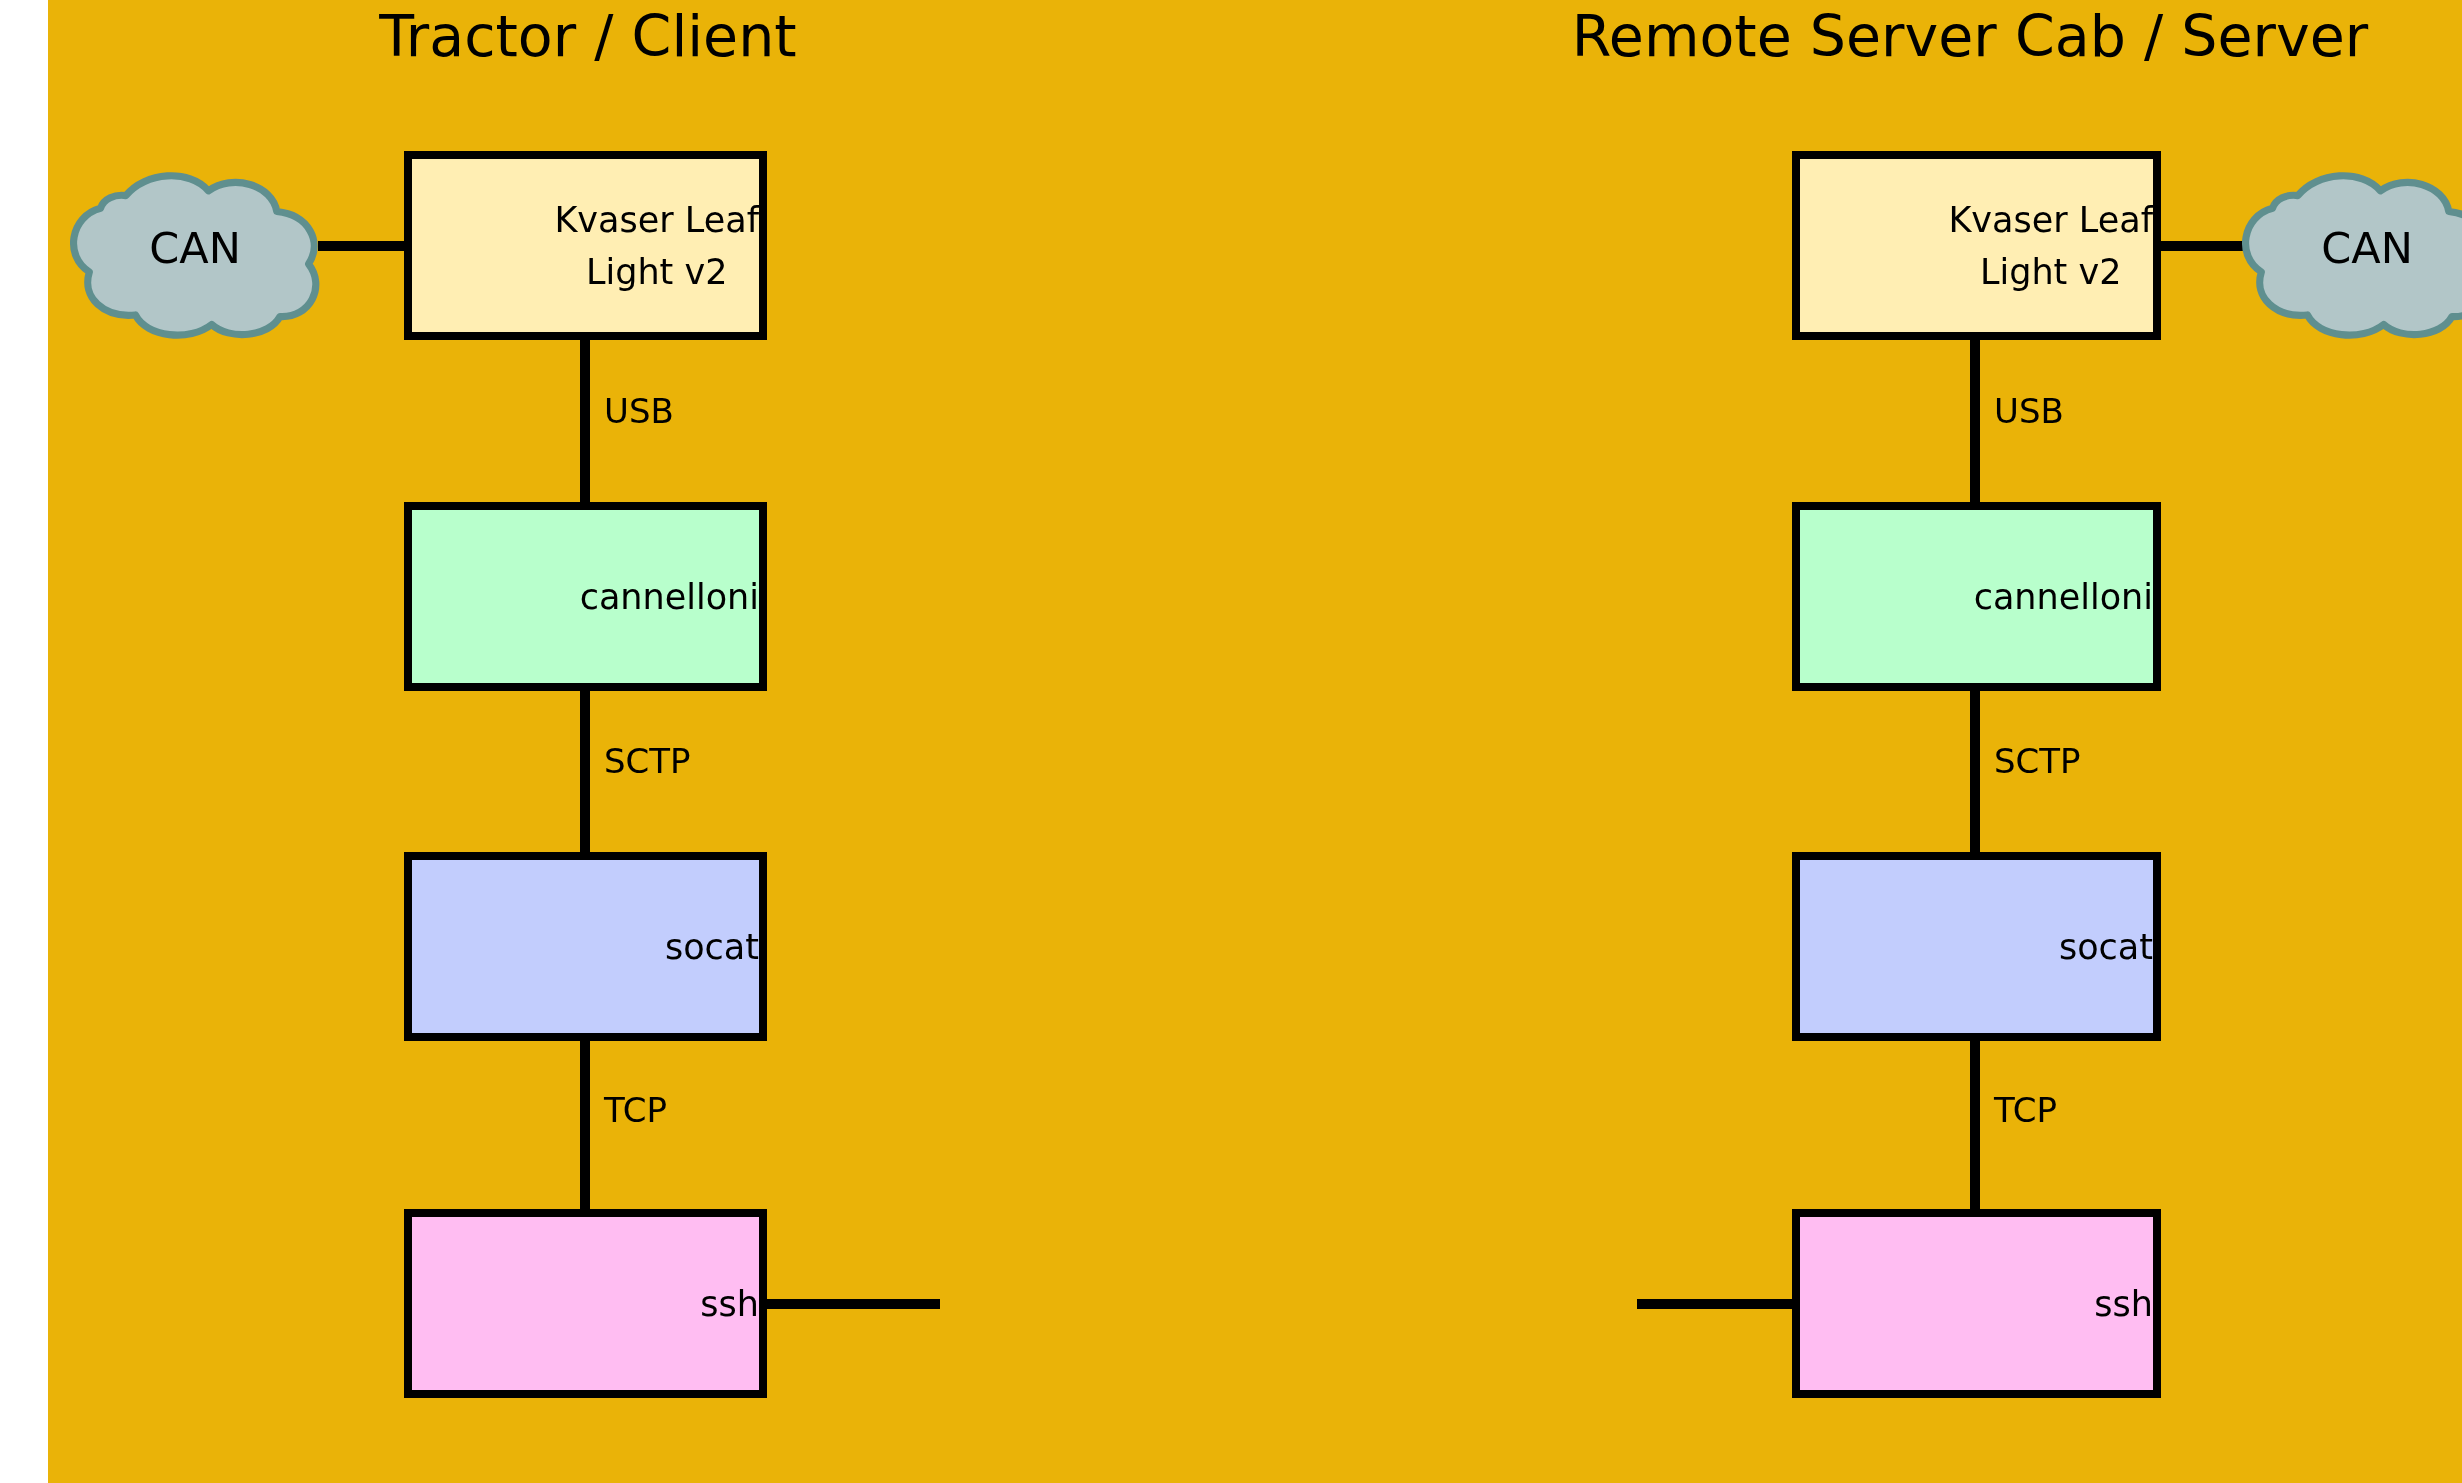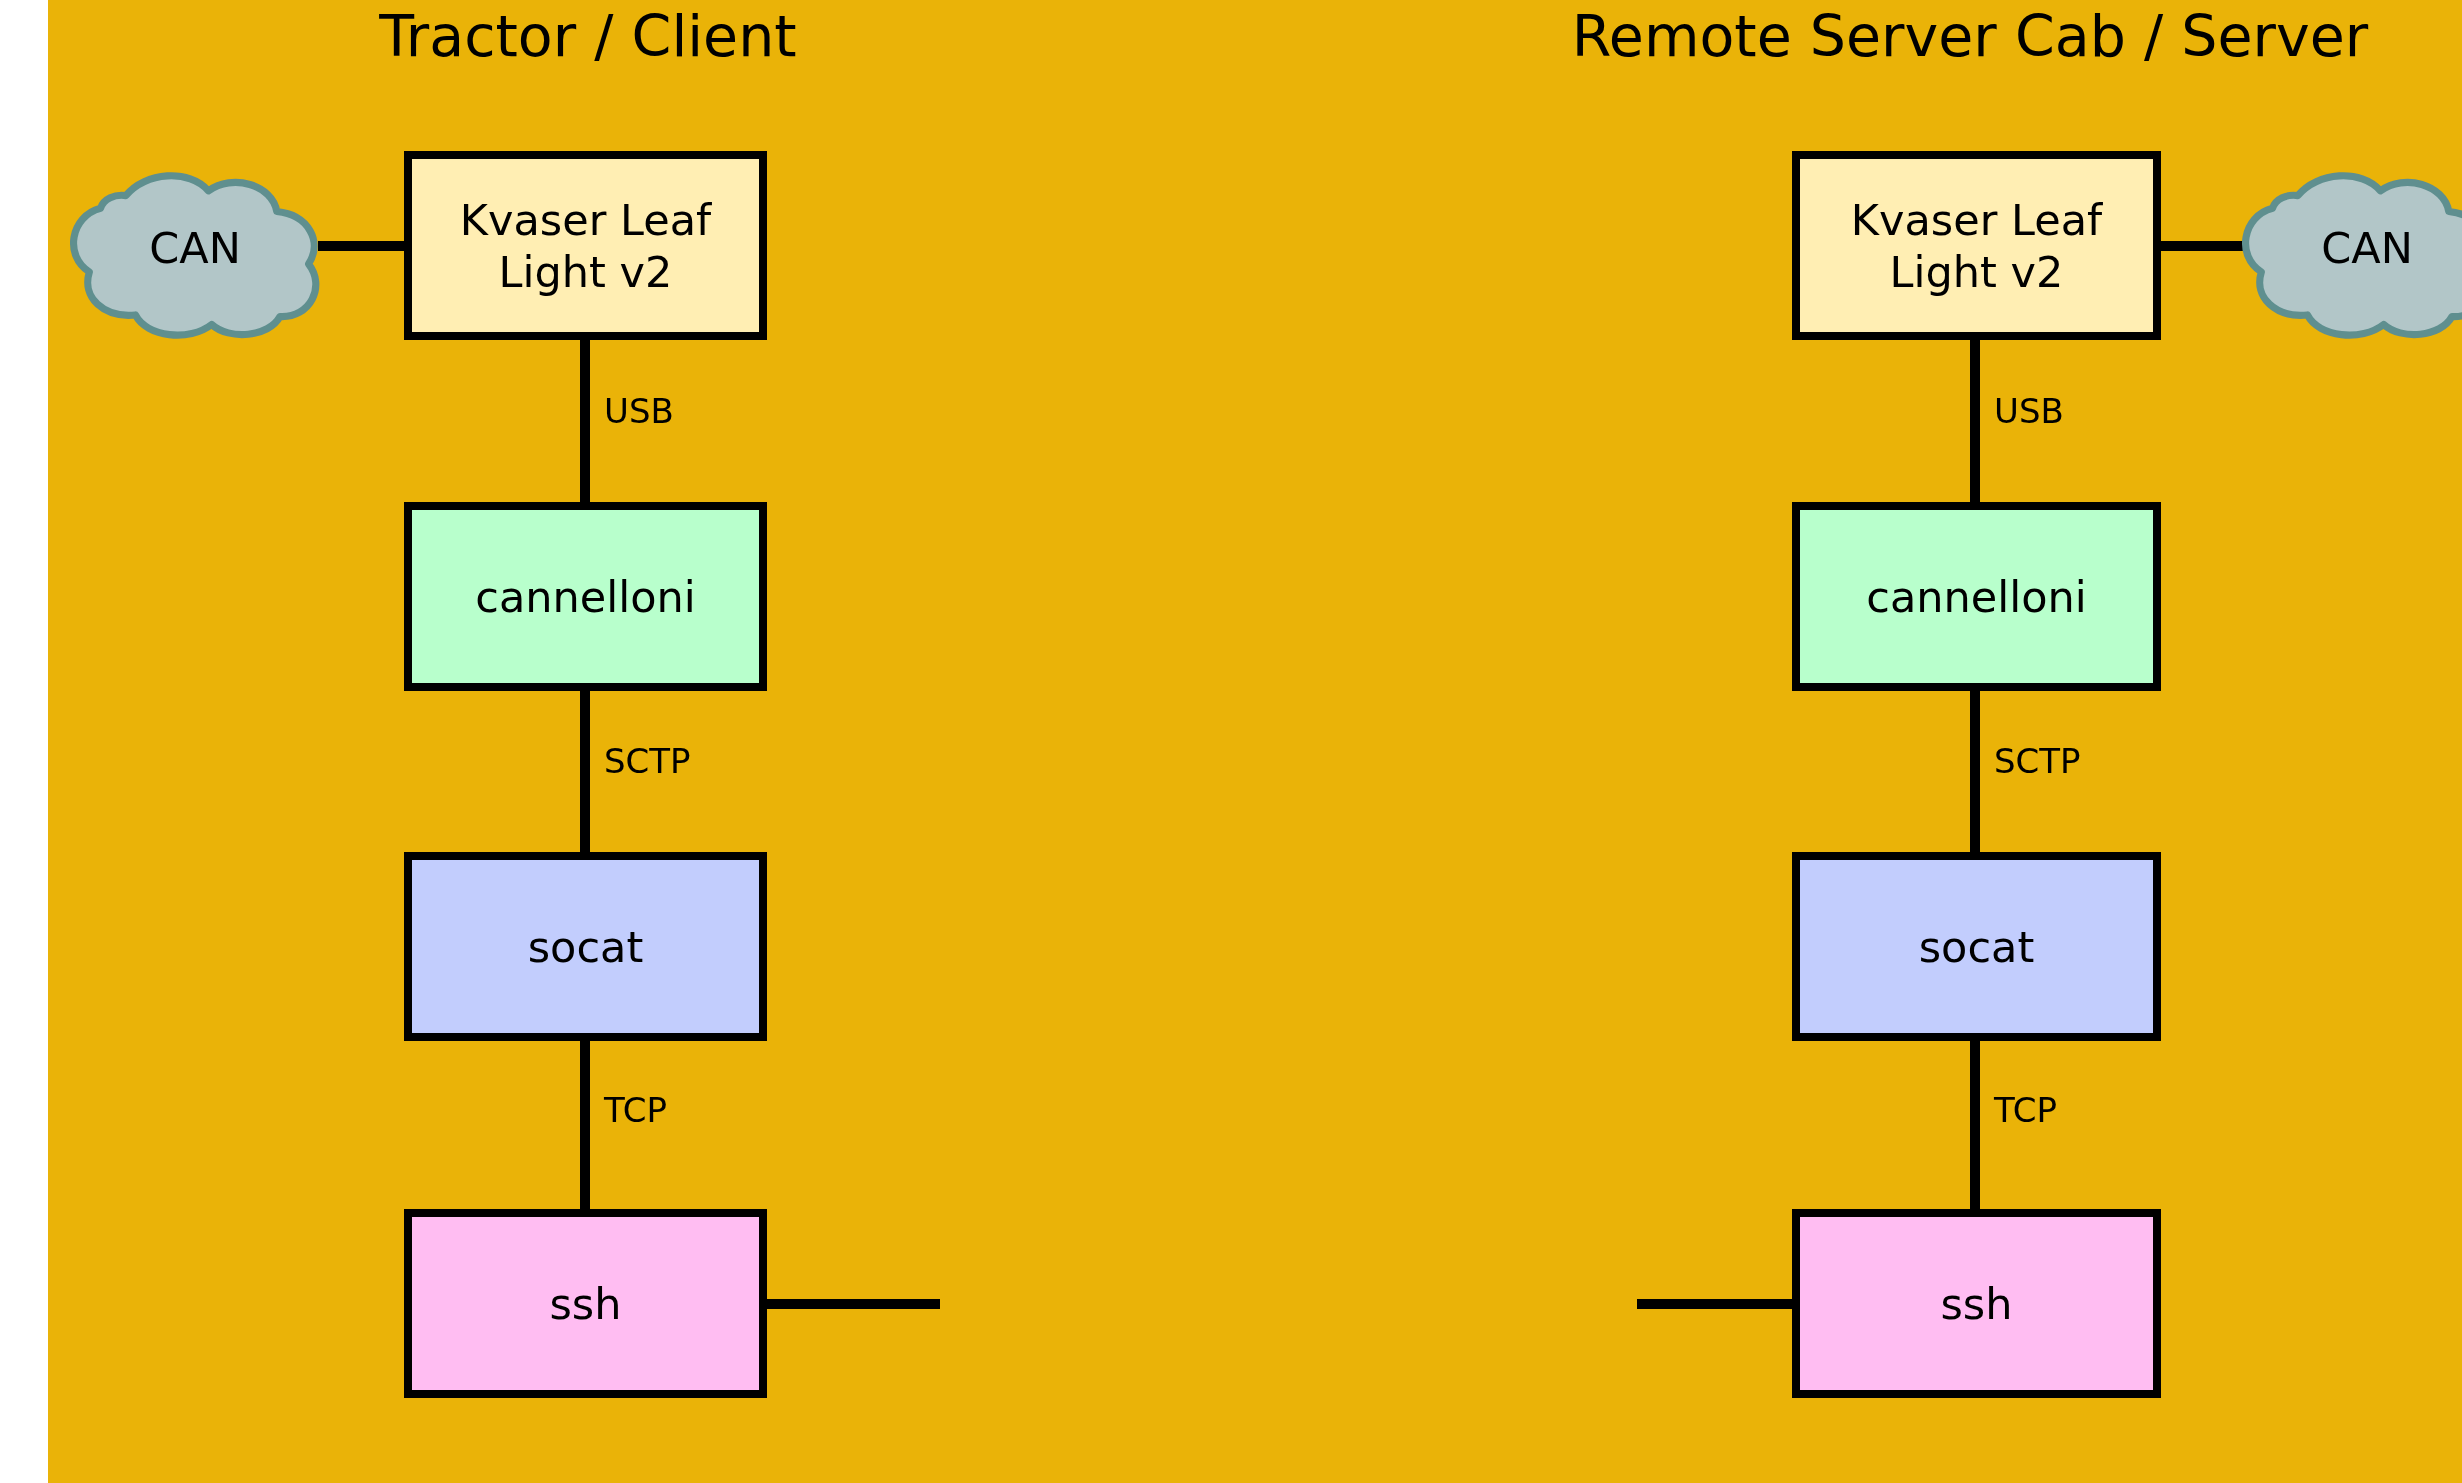--- a/index.html
+++ b/index.html
@@ -32,24 +32,24 @@
   #title-left  { left: 0;    top: 4.8px; width: 1080px; }
   #title-right { left: 1382px; top: 4.8px; width: 1080px; }
 
   
   .node-box {
     position: absolute;
     box-sizing: border-box;
     border: 8px solid #000000;
     display: flex;
     align-items: center;
-    justify-content: center;
+    justify-content: flex-end;
     text-align: center;
     font-family: "DejaVu Sans", "Liberation Sans", sans-serif;
-    font-size: 43px;
+    font-size: 35px;
     line-height: 52px;
     color: #000000;
   }
   .node-label { display: block; }
 
   
   .vline {
     position: absolute;
     width: 9.5px;
     background: #000000;

